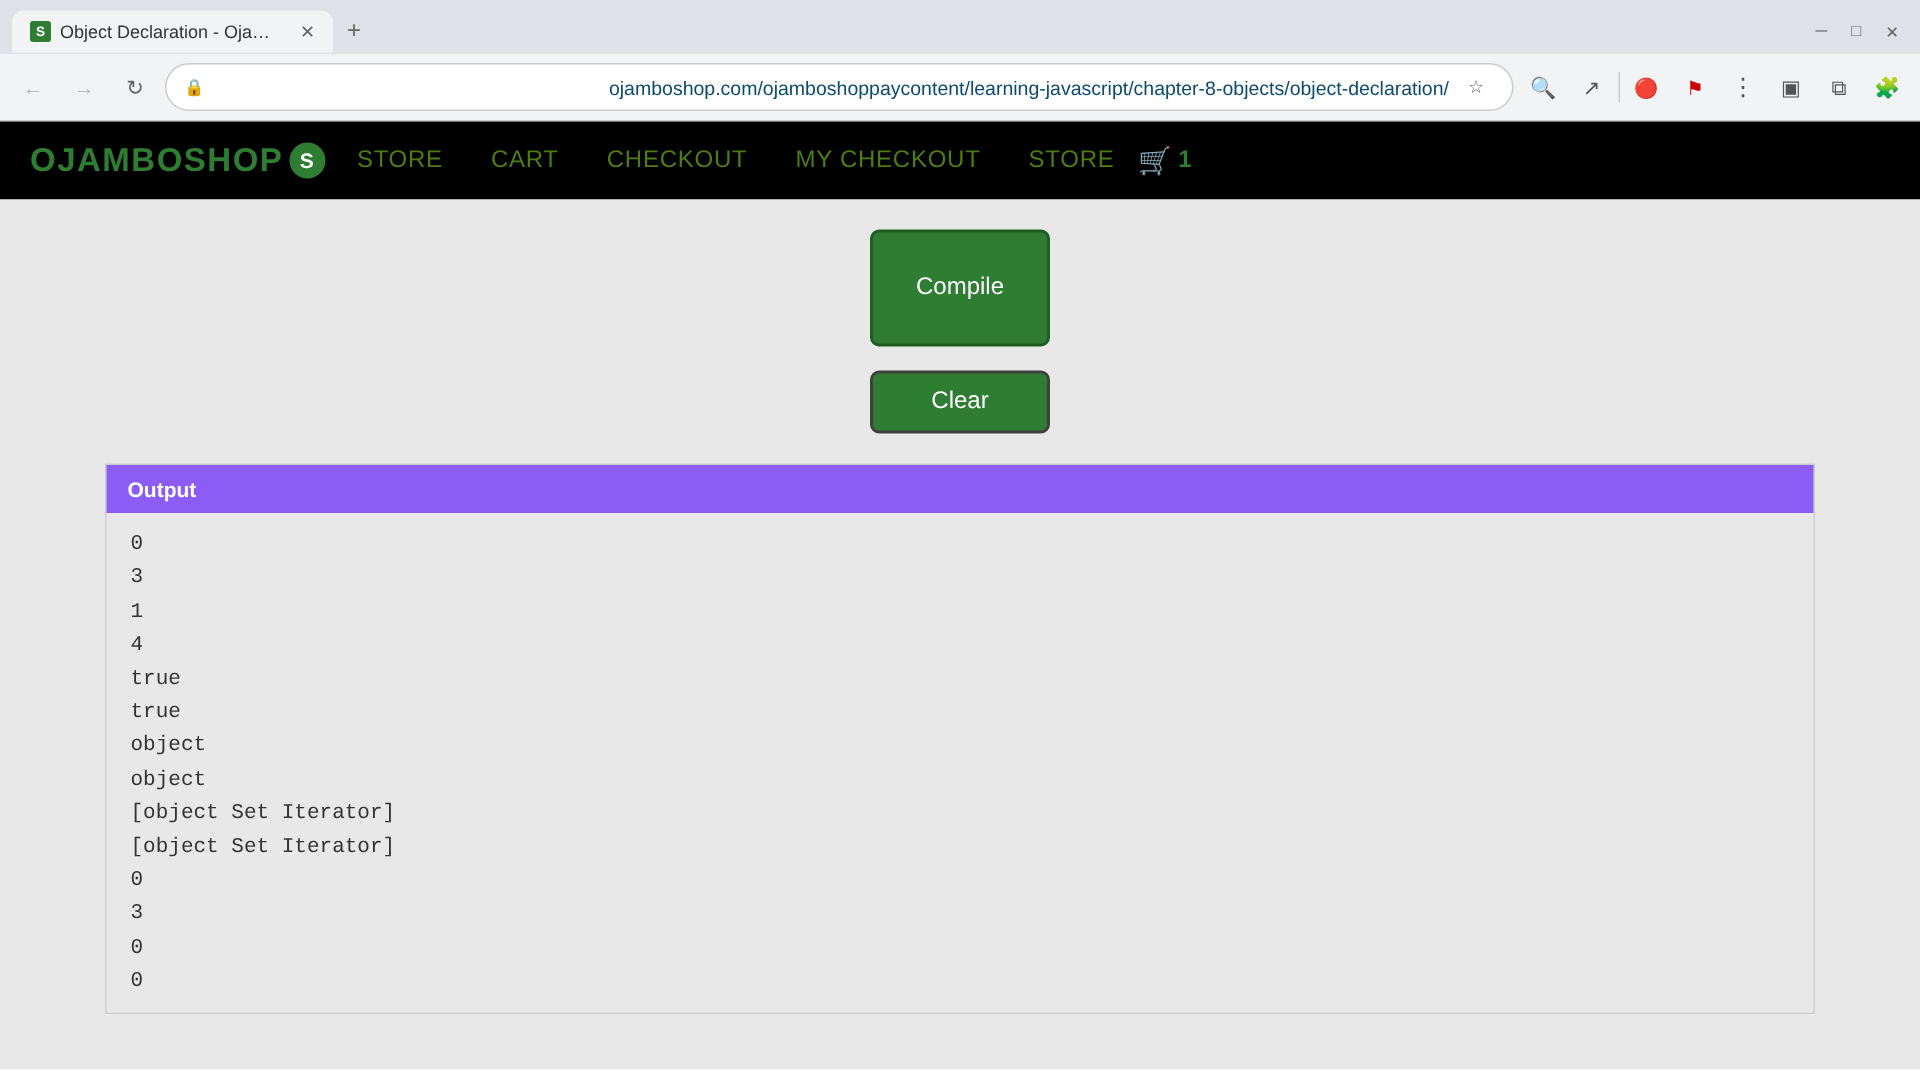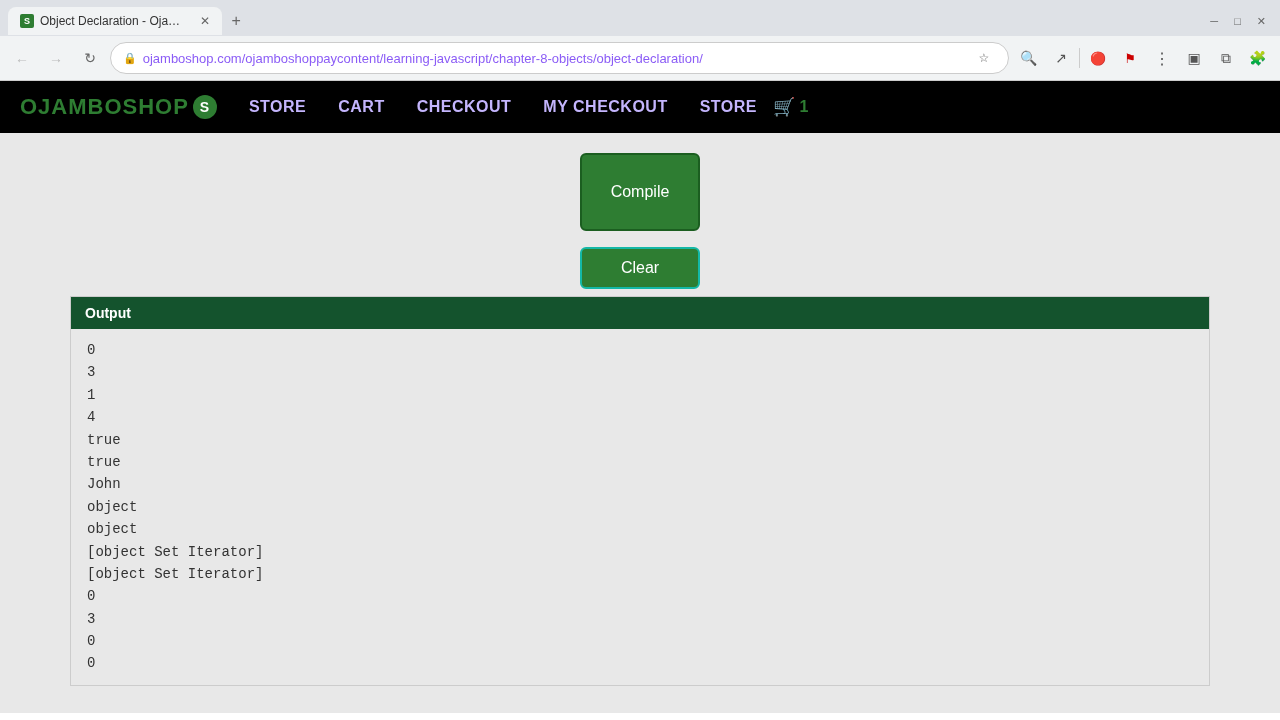--- a/index.html
+++ b/index.html
@@ -111,22 +111,23 @@
     }
     .address-bar .lock-icon {
       color: #666;
       font-size: 11px;
     }
     .address-bar input {
       flex: 1;
       border: none;
       outline: none;
       font-size: 13px;
-      color: #8b5cf6;
+      color: #0c4a6e;
       background: transparent;
+      text-align: right;
     }
     .address-actions {
       display: flex;
       align-items: center;
       gap: 4px;
     }
     .address-action-btn {
       width: 24px;
       height: 24px;
       border-radius: 50%;
@@ -171,41 +172,41 @@
       align-items: center;
       padding: 0 20px;
       height: 52px;
       gap: 0;
     }
     .nav-logo {
       color: #2e7d32;
       font-size: 22px;
       font-weight: bold;
       letter-spacing: 1px;
-      margin-right: 16px;
+      margin-right: 5px;
       display: flex;
       align-items: center;
       gap: 4px;
     }
     .nav-logo-s {
       background: #2e7d32;
       color: white;
       width: 24px;
       height: 24px;
       border-radius: 50%;
       display: flex;
       align-items: center;
       justify-content: center;
       font-size: 14px;
       font-weight: bold;
     }
     .nav-link {
-      color: #c4b5fd;
-      font-size: 16px;
-      font-weight: bold;
+      color: #4d7c0f;
+      font-size: 16px;
+      font-weight: normal;
       text-decoration: none;
       padding: 0 16px;
       cursor: pointer;
       letter-spacing: 0.5px;
     }
     .nav-cart {
       display: flex;
       align-items: center;
       gap: 4px;
       color: #2e7d32;
@@ -235,36 +236,36 @@
       padding: 28px 28px;
       font-size: 16px;
       cursor: pointer;
       margin-bottom: 16px;
       min-width: 120px;
     }
 
     .btn-clear {
       background: #2e7d32;
       color: white;
-      border: 2px solid #14b8a6;
+      border: 2px solid #404040;
       border-radius: 6px;
       padding: 10px 28px;
       font-size: 16px;
       cursor: pointer;
-      margin-bottom: 7px;
+      margin-bottom: 20px;
       min-width: 120px;
     }
 
     .output-panel {
       width: 1140px;
       background: #e0e0e0;
       border: 1px solid #ccc;
     }
     .output-header {
-      background: #14532d;
+      background: #8b5cf6;
       color: #fff;
       padding: 8px 14px;
       font-size: 14px;
       font-weight: bold;
     }
     .output-body {
       padding: 10px 16px;
       font-family: 'Courier New', Courier, monospace;
       font-size: 14px;
       color: #333;
@@ -347,21 +348,20 @@
 
   <div class="output-panel">
     <div class="output-header">Output</div>
     <div class="output-body" id="output-lines">
     <span class="output-line">0</span>
         <span class="output-line">3</span>
         <span class="output-line">1</span>
         <span class="output-line">4</span>
         <span class="output-line">true</span>
         <span class="output-line">true</span>
-        <span class="output-line">John</span>
         <span class="output-line">object</span>
         <span class="output-line">object</span>
         <span class="output-line">[object Set Iterator]</span>
         <span class="output-line">[object Set Iterator]</span>
         <span class="output-line">0</span>
         <span class="output-line">3</span>
         <span class="output-line">0</span>
         <span class="output-line">0</span>
       </div>
   </div>

